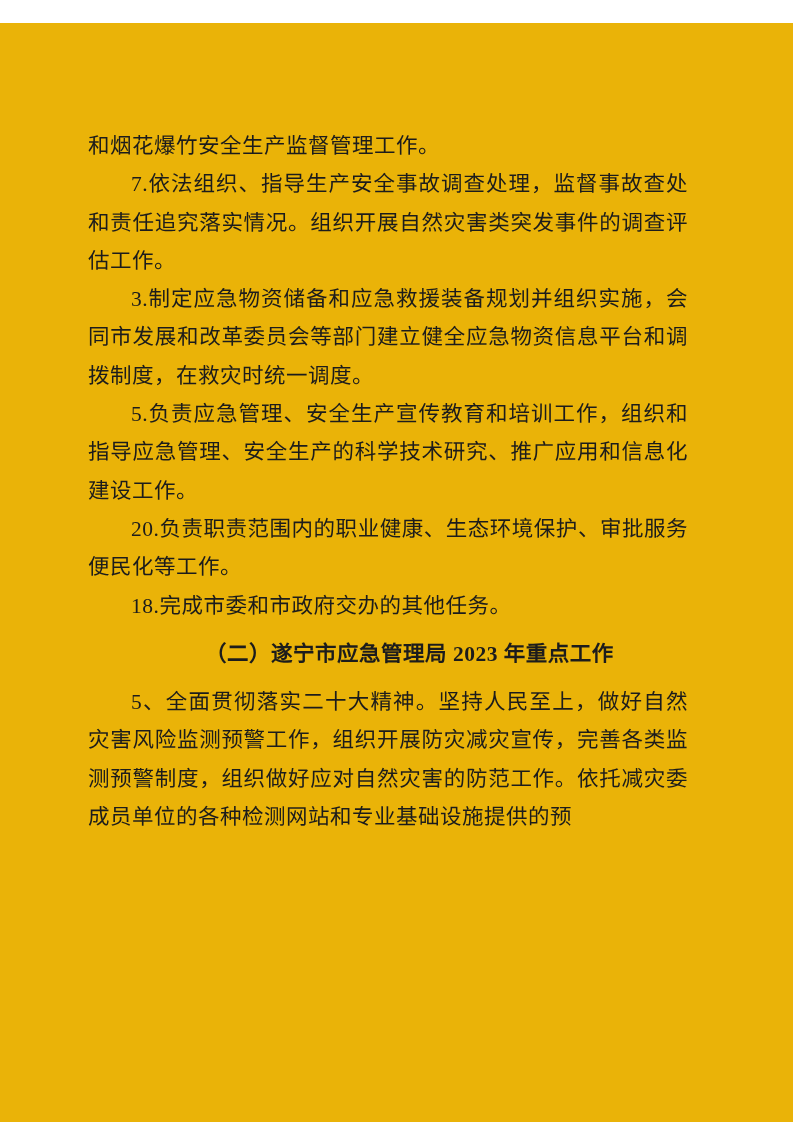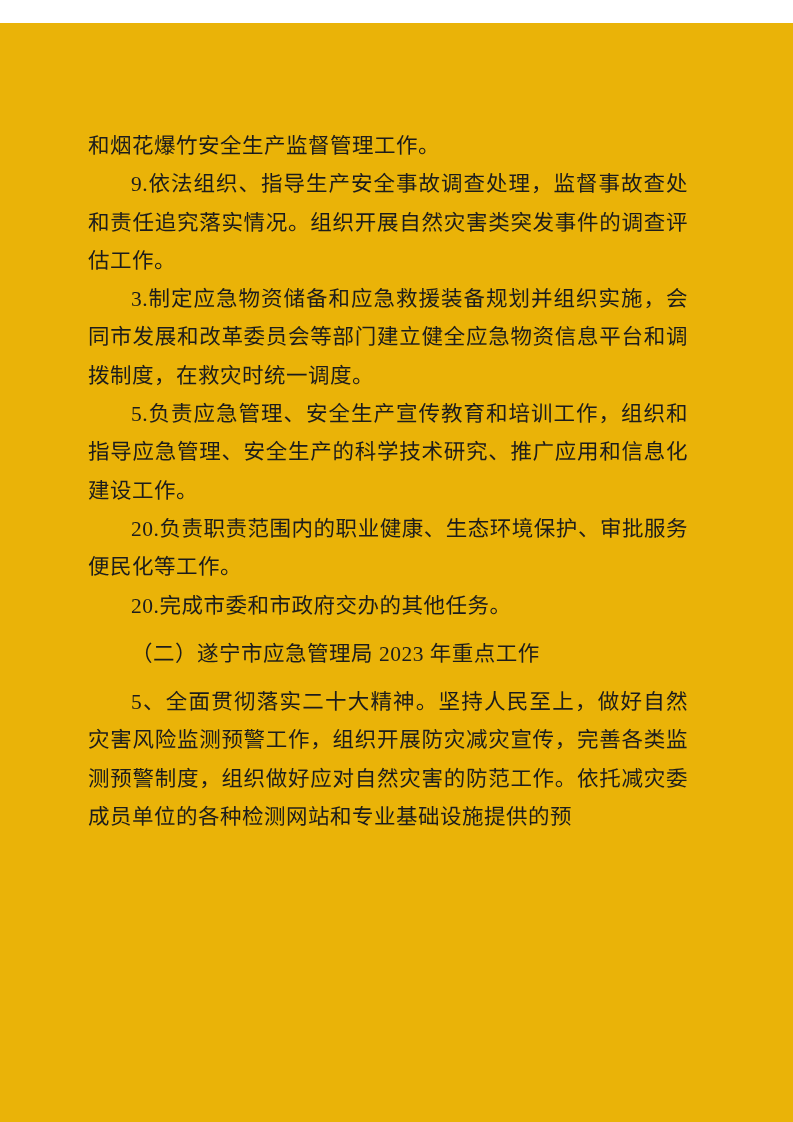--- a/index.html
+++ b/index.html
@@ -29,32 +29,32 @@
   }
   .doc-body p {
     margin: 0;
     padding: 0;
     text-indent: 2em;
   }
   .doc-body p.no-indent {
     text-indent: 0;
   }
   .doc-body p.heading {
-    font-weight: normal;
+    font-weight: bold;
     margin: 10px 0;
-    text-align: left;
+    text-align: center;
   }
 </style>
 </head>
 <body>
 
 <div class="page">
   <div class="doc-body">
     <p class="no-indent">和烟花爆竹安全生产监督管理工作。</p>
-    <p>9.依法组织、指导生产安全事故调查处理，监督事故查处和责任追究落实情况。组织开展自然灾害类突发事件的调查评估工作。</p>
+    <p>7.依法组织、指导生产安全事故调查处理，监督事故查处和责任追究落实情况。组织开展自然灾害类突发事件的调查评估工作。</p>
     <p>3.制定应急物资储备和应急救援装备规划并组织实施，会同市发展和改革委员会等部门建立健全应急物资信息平台和调拨制度，在救灾时统一调度。</p>
     <p>5.负责应急管理、安全生产宣传教育和培训工作，组织和指导应急管理、安全生产的科学技术研究、推广应用和信息化建设工作。</p>
     <p>20.负责职责范围内的职业健康、生态环境保护、审批服务便民化等工作。</p>
-    <p>20.完成市委和市政府交办的其他任务。</p>
+    <p>18.完成市委和市政府交办的其他任务。</p>
     <p class="heading">（二）遂宁市应急管理局 2023 年重点工作</p>
     <p>5、全面贯彻落实二十大精神。坚持人民至上，做好自然灾害风险监测预警工作，组织开展防灾减灾宣传，完善各类监测预警制度，组织做好应对自然灾害的防范工作。依托减灾委成员单位的各种检测网站和专业基础设施提供的预</p>
   </div>
 </div>
 
 </body></html>

